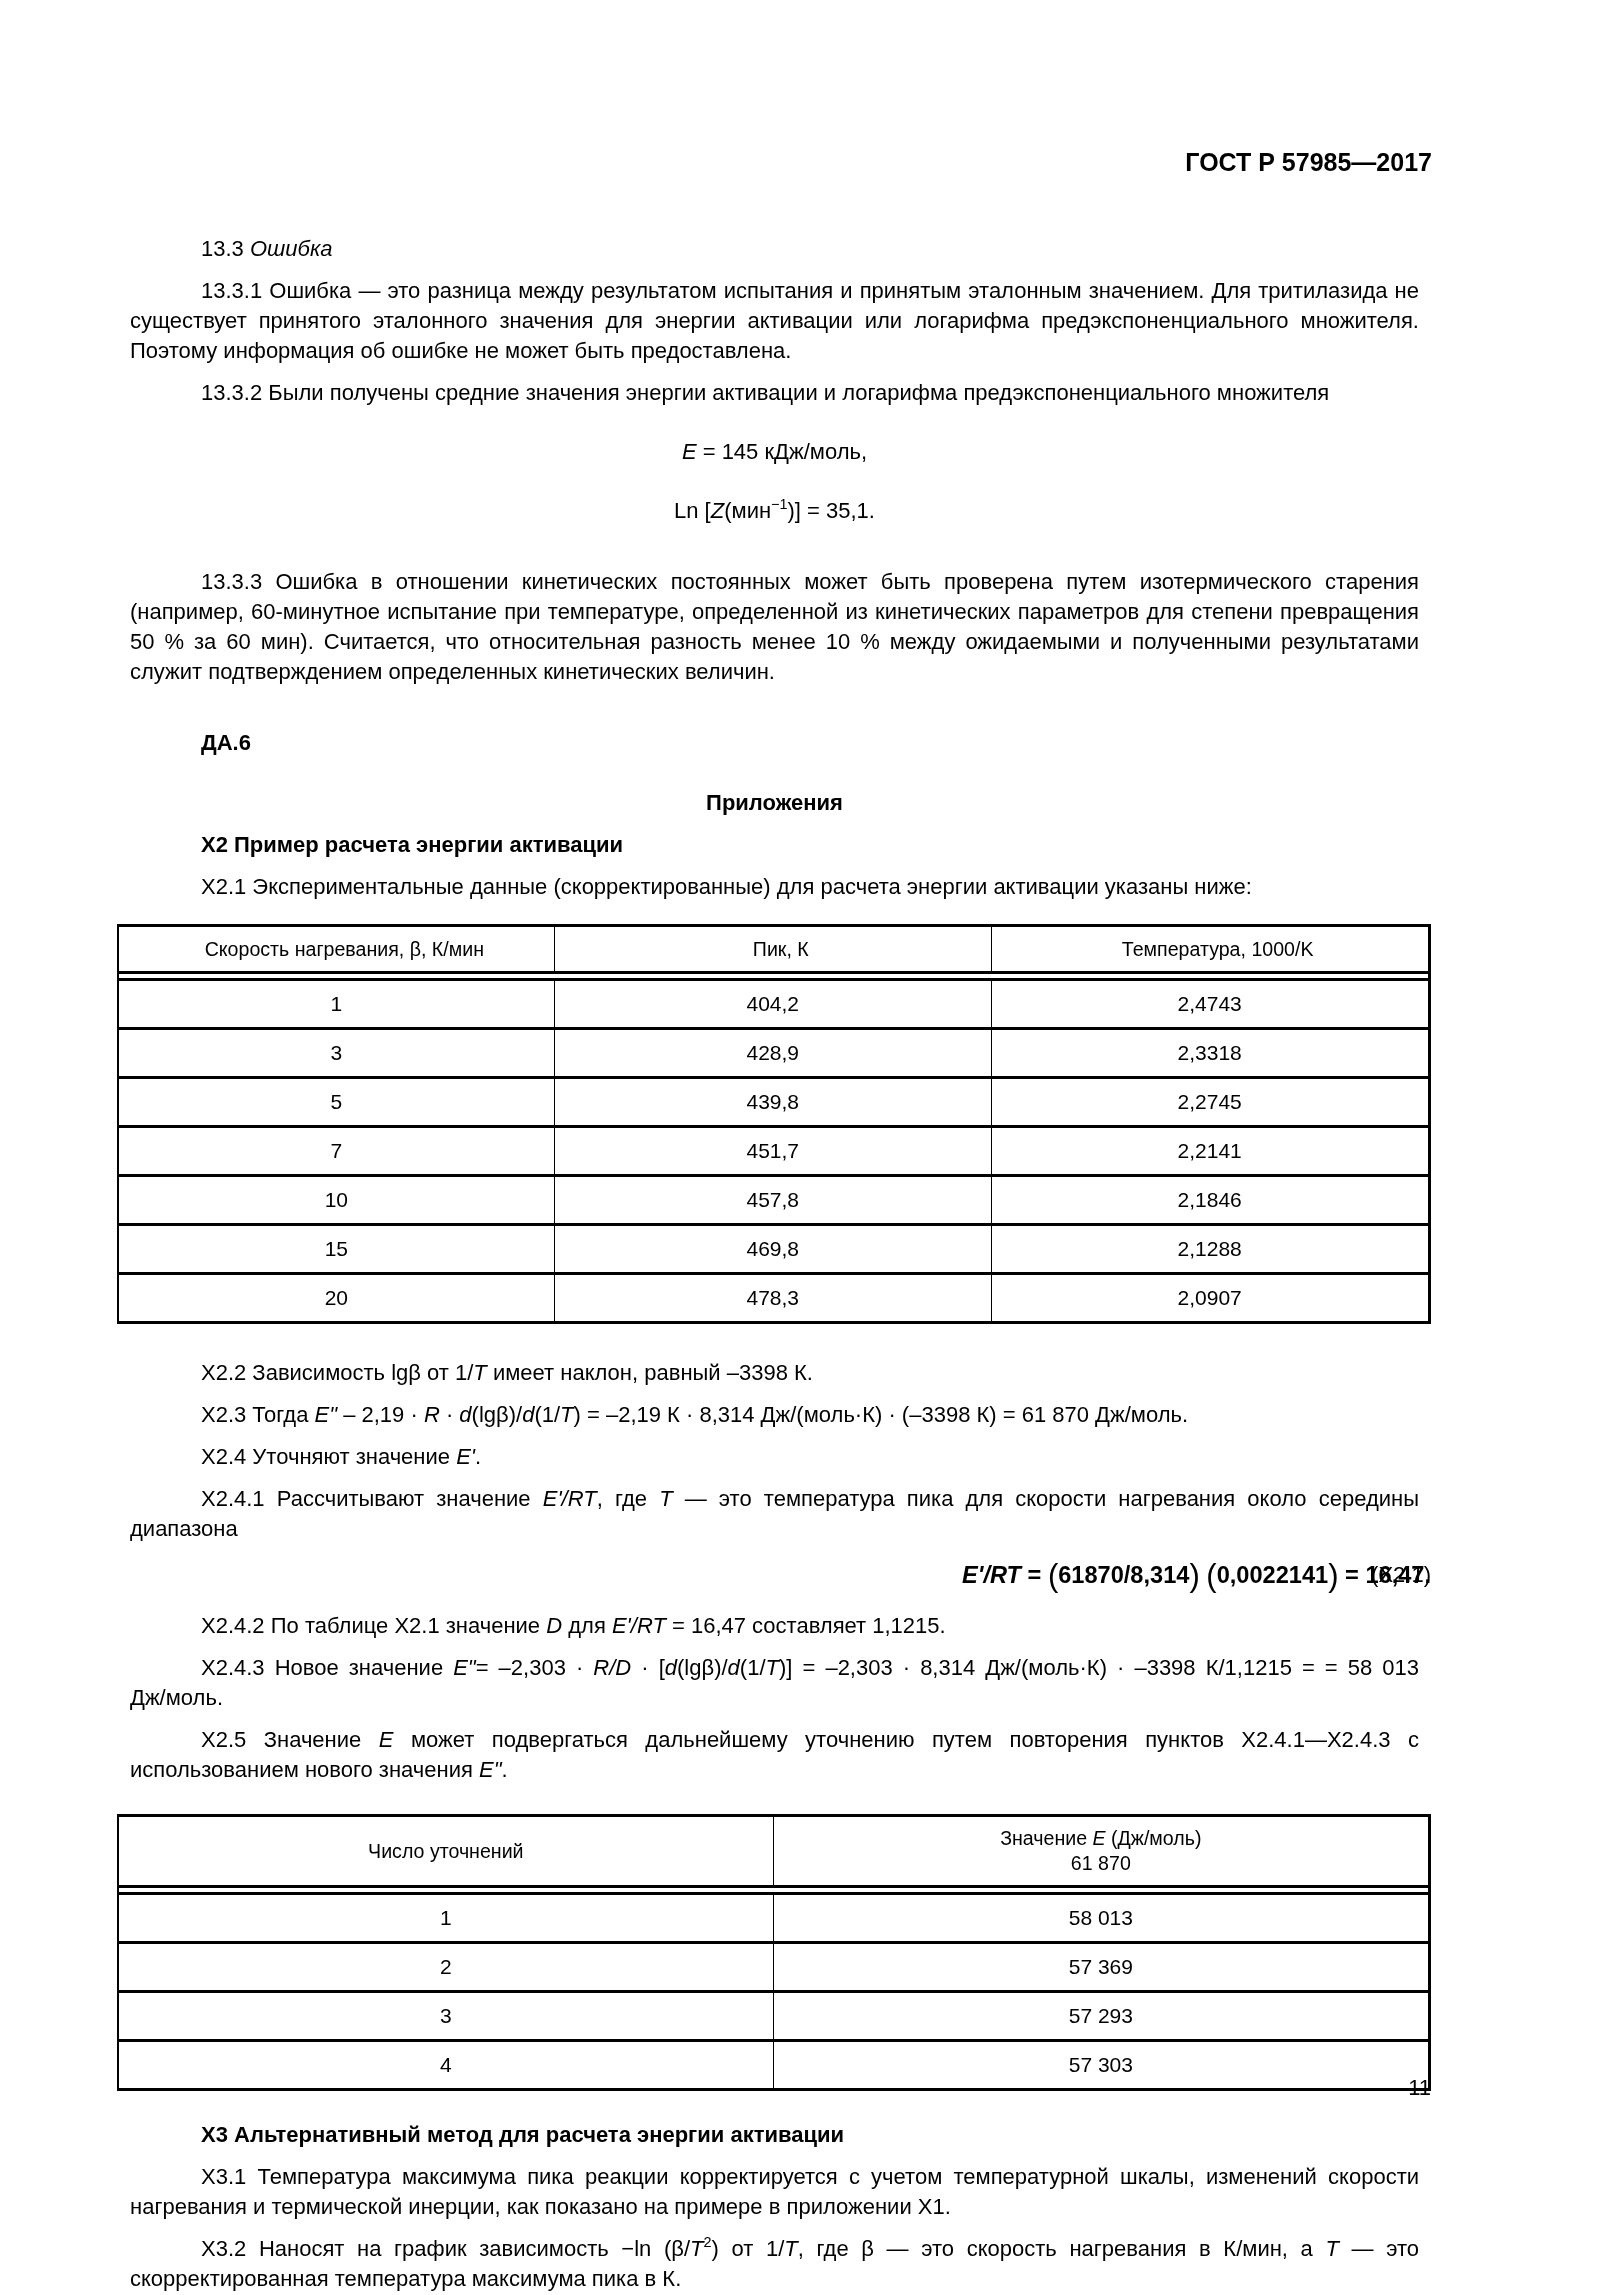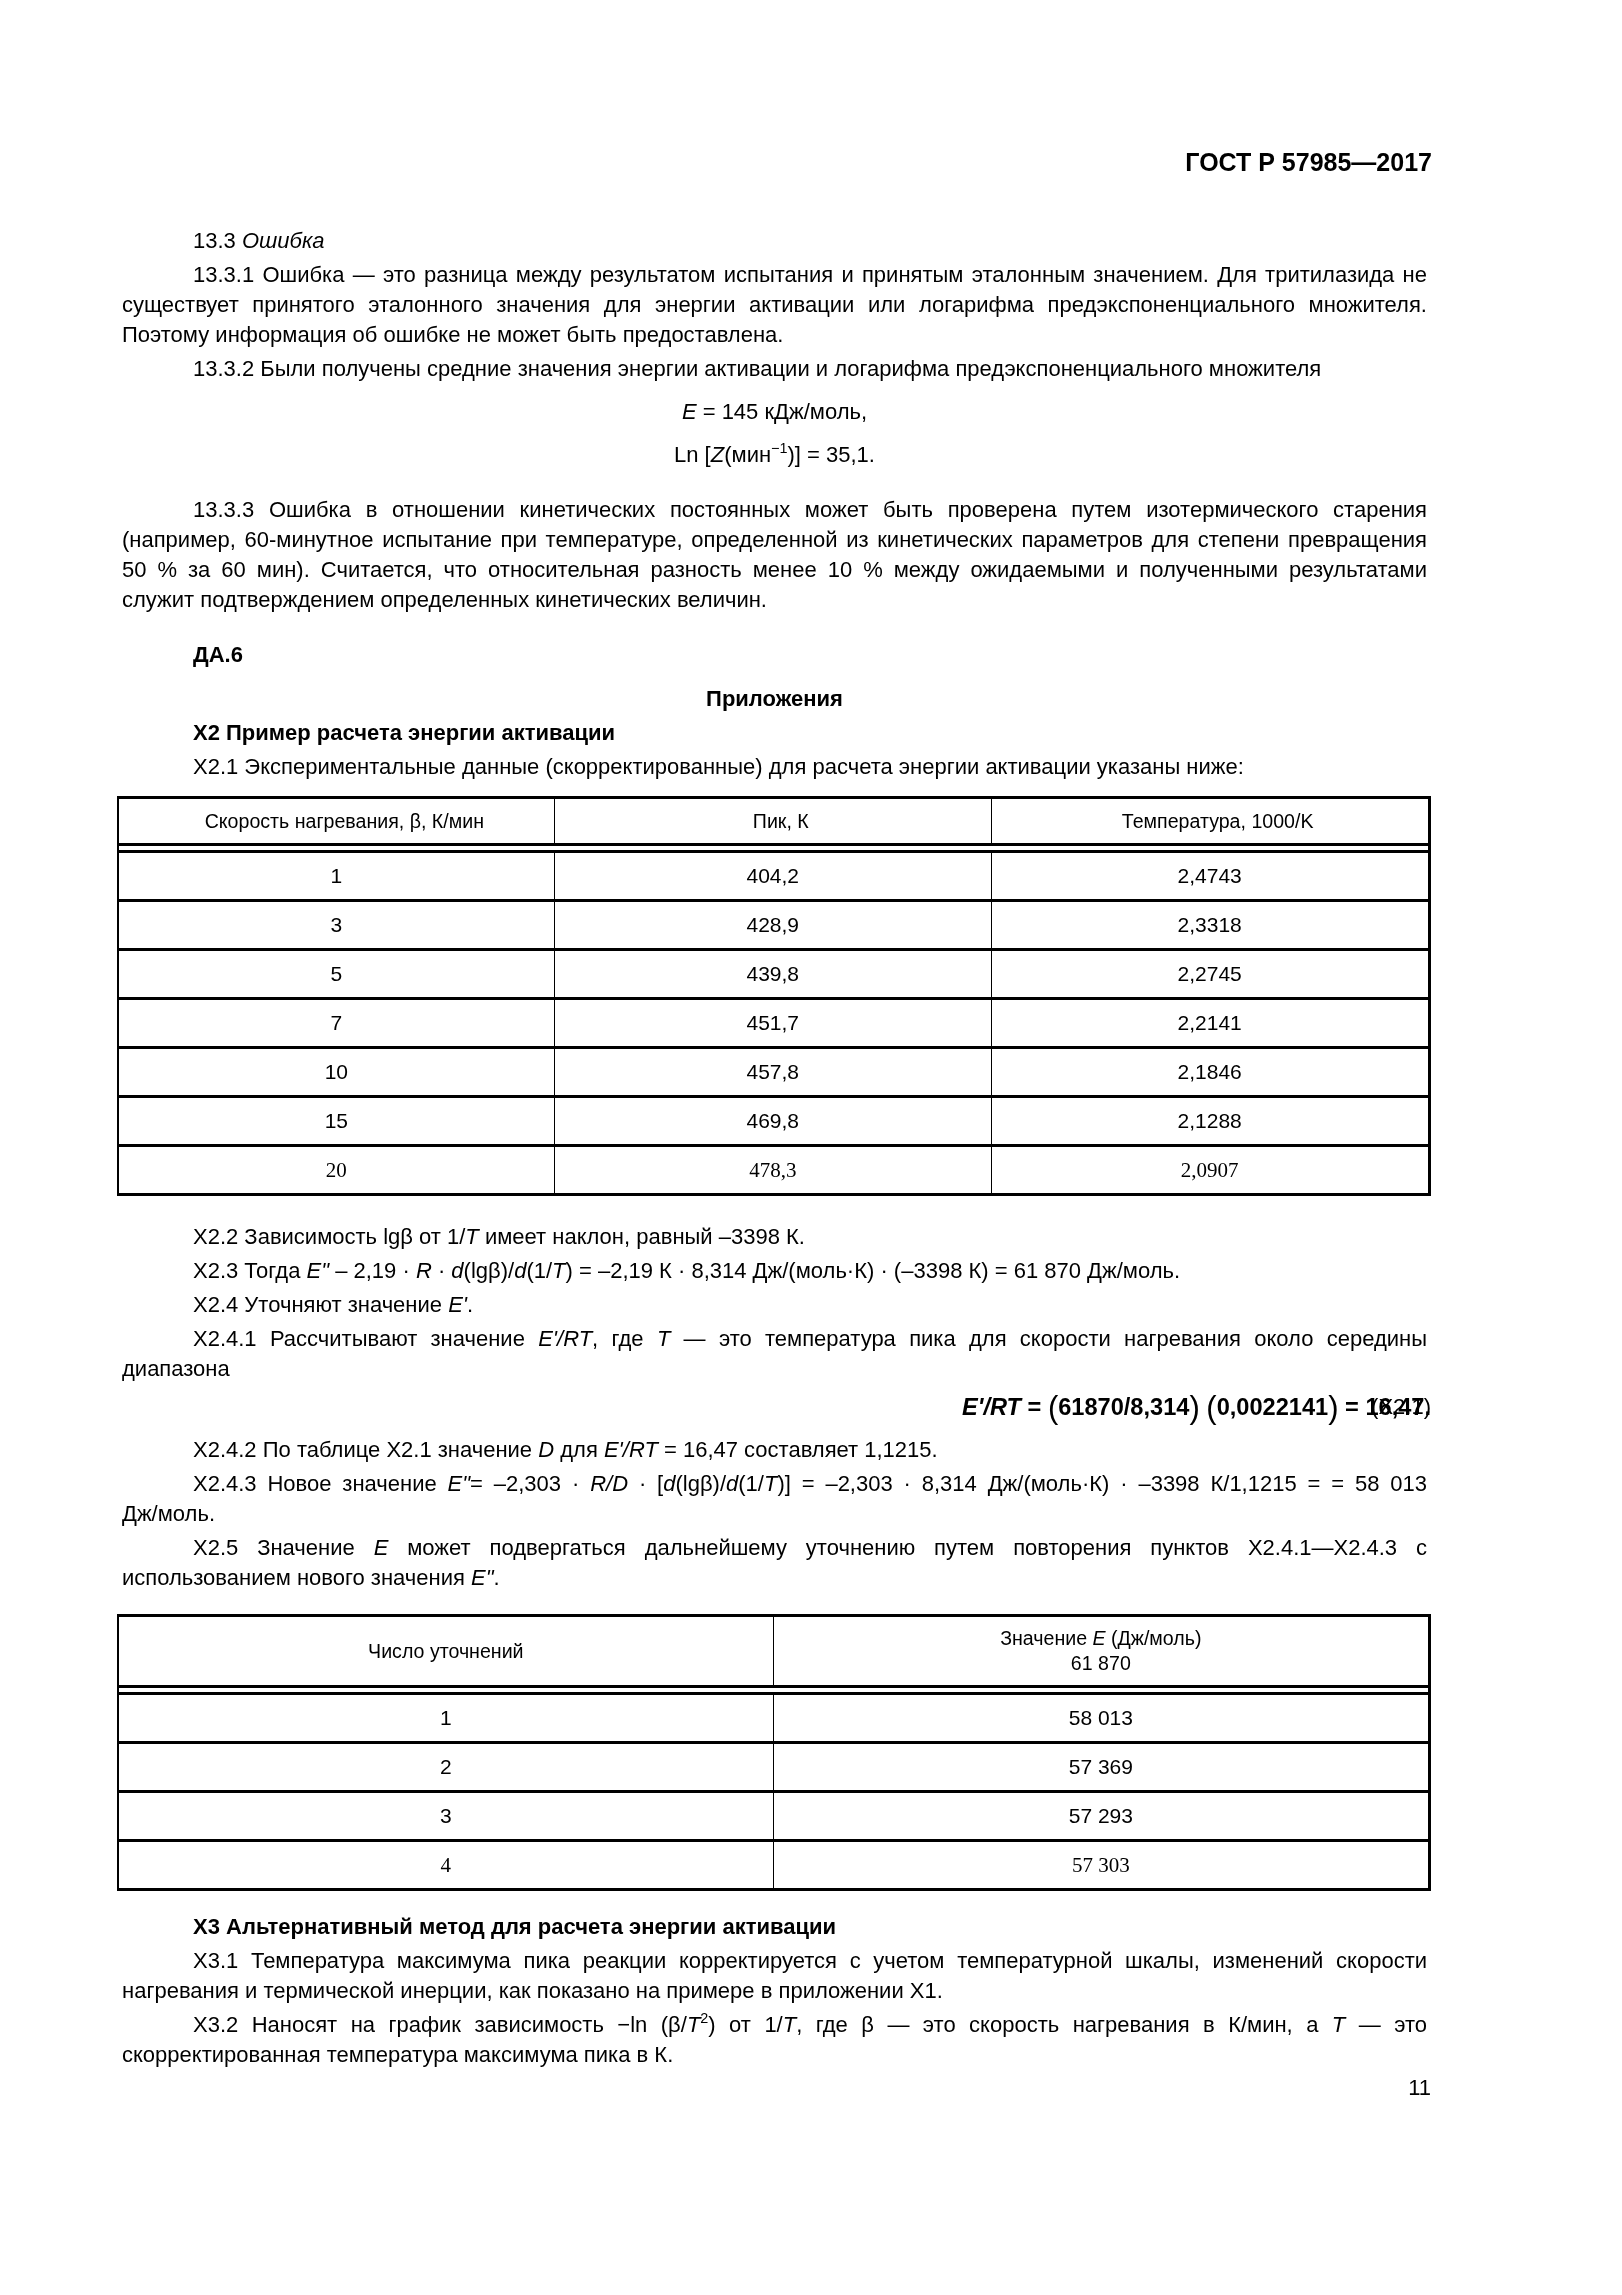--- a/index.html
+++ b/index.html
@@ -8,41 +8,41 @@
       font-family: "Liberation Sans", sans-serif; color: #000;
       font-size: 22px; line-height: 30px;
     }
     .page-header {
       position: absolute; top: 147px; right: 191px;
       font-weight: bold; font-size: 25px; line-height: 31px;
     }
     .content {
       position: absolute; left: 118px; width: 1313px; top: 222px;
     }
-    p { margin: 4px; text-align: justify; text-align-last: left; }
+    p { margin: 12px; text-align: justify; text-align-last: left; }
     .ind { text-indent: 71px; }
     .center { text-align: center; text-align-last: center; }
     .bold { font-weight: bold; }
     i, .it { font-style: italic; }
     .formula { text-align: center; text-align-last: center; }
     .gap-s { height: 5.2px; }
     .gap-m { height: 10.5px; }
     .gap-l { height: 17px; }
 
     table.dt {
       width: 1314px; border-collapse: collapse; margin-left: -1.3px;
       font-size: 21px;
     }
     table.dt td, table.dt th {
       border: 1.3px solid #000; text-align: center; vertical-align: middle;
       font-weight: normal; padding: 0;
     }
     table.dt tr.row td { border-top: 3.9px solid #000; height: 46px; }
     table.dt thead th { border-top: 3.9px solid #000; }
-    table.dt tbody tr:last-child td { border-bottom: 3.9px solid #000; font-family: Liberation Serif, serif; }
+    table.dt tbody tr:last-child td { border-bottom: 3.9px solid #000; }
     table.dt .outer-l { border-left: 2.6px solid #000; }
     table.dt .outer-r { border-right: 3.9px solid #000; }
     table.dt thead tr.sep td {
       height: 3.9px; padding: 0; border-left: 2.6px solid #000; border-right: 3.9px solid #000;
       border-top: 3.9px solid #000; border-bottom: none;
     }
     table.dt tr.first td { border-top: 3.9px solid #000; }
     .t1 thead th { height: 44px; font-size: 19.6px; padding-left: 16px; }
     .t2 thead th { height: 68px; font-size: 19.6px; line-height: 25px; }
 

